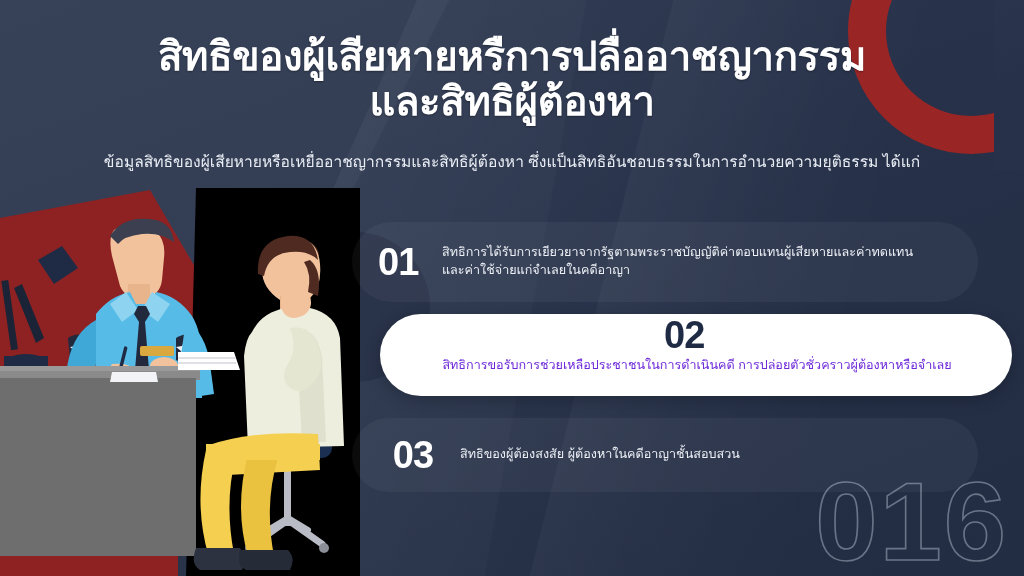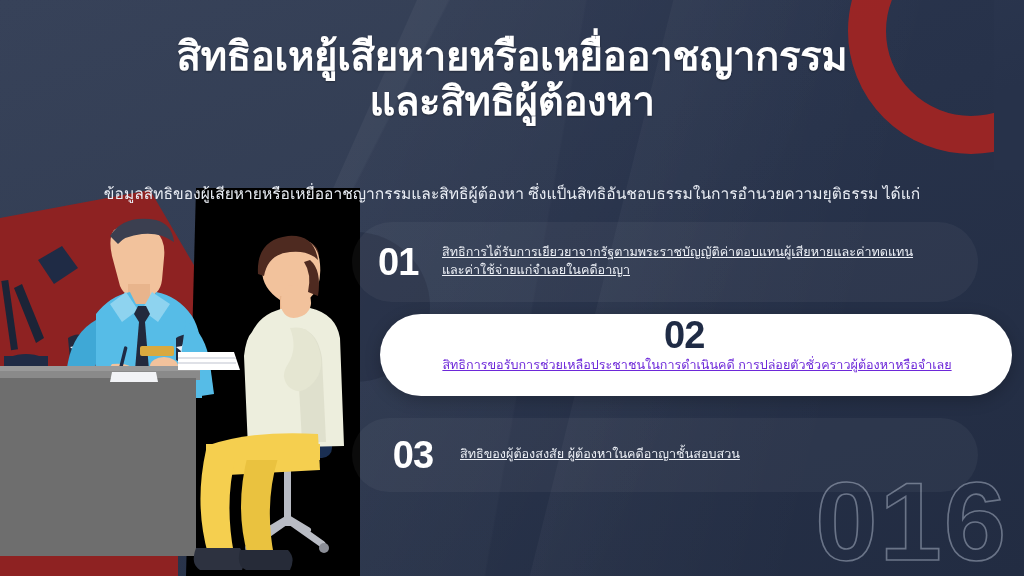--- a/index.html
+++ b/index.html
@@ -74,21 +74,20 @@
   }
   .title .l2 { display:block; }
   .subtitle {
     position:absolute; top:152px; left:0; width:1024px;
     text-align:center;
     color:#e9edf4;
     font-size:15.6px;
     line-height:1.3;
     z-index:6;
     padding:0 14px;
-    margin-top:32px;
   }
 
   
   .illus { position:absolute; left:0; top:188px; width:360px; height:388px; z-index:4; }
 
   
   .items { position:absolute; left:0; top:0; width:1024px; height:448px; z-index:7; }
 
   .pill {
     position:absolute;
@@ -97,21 +96,20 @@
   }
   .pill .num {
     font-size:38px; font-weight:bold;
     letter-spacing:-1px;
     flex:0 0 auto;
   }
   .pill .txt {
     font-size:12.6px;
     line-height:1.42;
     flex:1 1 auto;
-    text-decoration:underline;
   }
   .pill .txt .tl { display:block; }
 
   
   #item-1 {
     left:352px; top:222px; width:626px; height:80px;
     background:rgba(255,255,255,0.045);
     padding:0 22px 0 26px;
   }
   #item-1 .num { color:#ffffff; width:64px; }
@@ -155,21 +153,21 @@
 
   <div class="bg-sheen"></div>
   <div class="bg-sheen2"></div>
 
   <div class="red-ring"></div>
   <div class="red-ring-mask"></div>
   <div class="dark-circle"></div>
 
   <div class="title-wrap">
     <div class="title">
-      <span class="l1">สิทธิอเหยู้เสียหายหรือเหยื่ออาชญากรรม</span>
+      <span class="l1">สิทธิของผู้เสียหายหรืการปลื่ออาชญากรรม</span>
       <span class="l2">และสิทธิผู้ต้องหา</span>
     </div>
   </div>
   <div class="subtitle">ข้อมูลสิทธิของผู้เสียหายหรือเหยื่ออาชญากรรมและสิทธิผู้ต้องหา ซึ่งแป็นสิทธิอันชอบธรรมในการอำนวยความยุติธรรม ได้แก่</div>
 
   <svg class="illus" viewBox="0 0 360 388" preserveAspectRatio="none" aria-hidden="true">
 
     <g>
       <path d="M0 30 L150 2 L205 96 L160 230 L0 240 Z" fill="#8e2222"></path>
       <rect x="0" y="120" width="96" height="268" fill="#8e2222"></rect>

